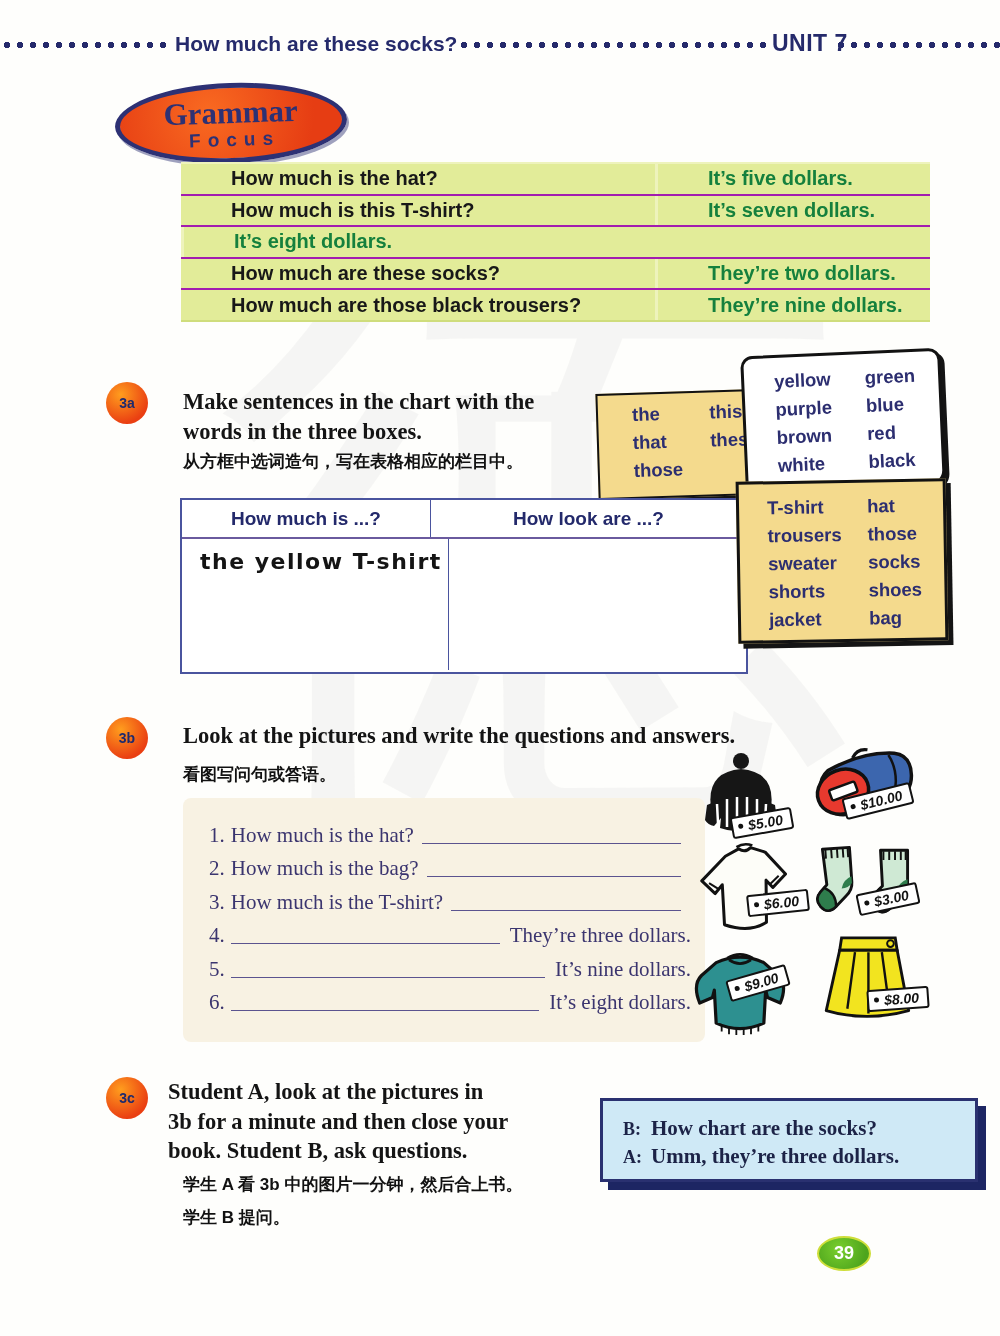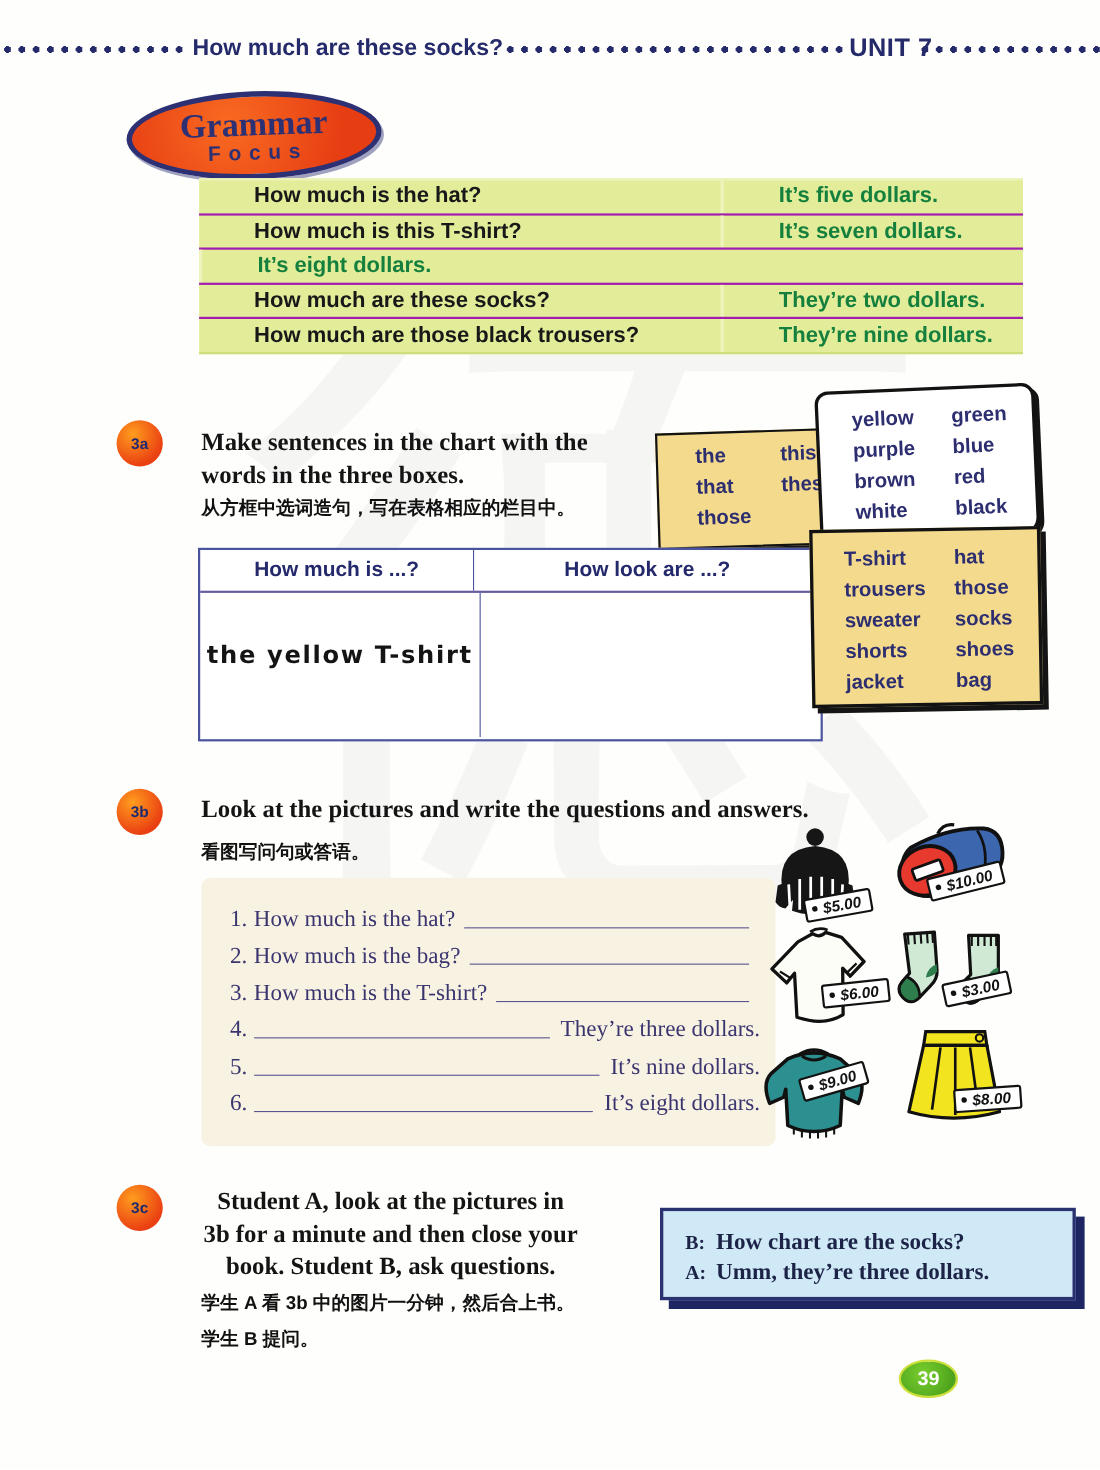--- a/index.html
+++ b/index.html
@@ -63,21 +63,21 @@
 
   
   .chart{position:absolute;left:180px;top:498px;width:564px;height:172px;
          border:2px solid #4a549e;background:#fff;z-index:2;}
   .chart-hdr{display:flex;height:37px;border-bottom:2px solid #6a5a9e;}
   .chart-h{display:flex;align-items:center;justify-content:center;
            font-size:19px;font-weight:700;color:#23296b;}
   .chart-h1{width:248px;}
   .chart-h2{flex:1;border-left:1.5px solid #4a549e;}
   .chart-body{display:flex;height:131px;}
-  .chart-c1{width:248px;padding:10px 0 0 6px;margin-top:35px;}
+  .chart-c1{width:248px;padding:10px 0 0 18px;}
   .chart-c2{flex:1;border-left:1.5px solid #4a549e;}
   .handwriting{font-family:"DejaVu Sans",sans-serif;font-size:22px;letter-spacing:1.5px;
                font-weight:600;color:#141414;}
 
   
   .panel3b{position:absolute;left:183px;top:798px;width:522px;height:244px;
            background:#f8f2e3;border-radius:8px;padding:16px 14px 0 26px;box-sizing:border-box;}
   .ex-row{display:flex;align-items:flex-end;height:33.5px;
           font-family:"Liberation Serif",serif;font-size:21px;color:#3b356f;}
   .ex-num{margin-right:6px;}
@@ -319,21 +319,21 @@
         <path d="M34,10 L90,10 L92,23 L32,23 Z" fill="#f2e41f" stroke="#111" stroke-width="3"></path>
         <circle cx="85" cy="16" r="3.5" fill="none" stroke="#111" stroke-width="2"></circle>
         <path d="M32,23 L92,23 L104,86 Q60,98 18,86 Z" fill="#f2e41f" stroke="#111" stroke-width="3" stroke-linejoin="round"></path>
         <path d="M48,25 L40,84 M62,25 L62,89 M76,25 L84,84" stroke="#111" stroke-width="2.5" fill="none"></path>
       </svg>
     </div>
     <div class="price-tag" style="left:182px;top:248px;transform:rotate(-4deg);">$8.00</div>
   </div>
 
   <div class="sec-badge" style="left:106px;top:1077px;">3c</div>
-  <div class="sec-head" style="left:185px;top:1077px;text-align:center;">
+  <div class="sec-head" style="left:168px;top:1077px;">
     <div>Student A, look at the pictures in</div>
     <div>3b for a minute and then close your</div>
     <div>book. Student B, ask questions.</div>
   </div>
   <div class="sec-zh zh-lines" style="left:183px;top:1168px;">
     <div>学生 A 看 3b 中的图片一分钟，然后合上书。</div>
     <div>学生 B 提问。</div>
   </div>
 
   <div class="dialog">

